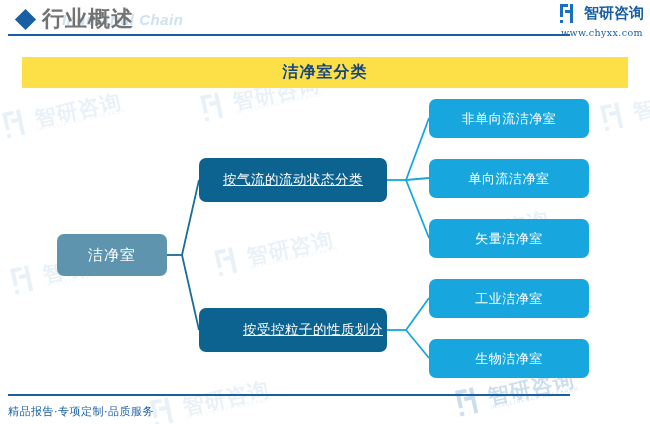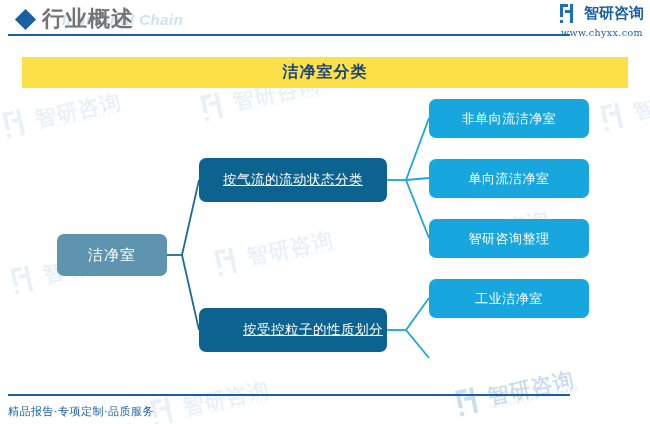--- a/index.html
+++ b/index.html
@@ -380,23 +380,26 @@
     <span>按受控粒子的性质划分</span>
   </div>
 
   <div class="node node-leaf node-leaf-0">
     <span>非单向流洁净室</span>
   </div>
   <div class="node node-leaf node-leaf-1">
     <span>单向流洁净室</span>
   </div>
   <div class="node node-leaf node-leaf-2">
-    <span>智研咨询整理</span>
+    <span>矢量洁净室</span>
   </div>
   <div class="node node-leaf node-leaf-3">
     <span>工业洁净室</span>
+  </div>
+  <div class="node node-leaf node-leaf-4">
+    <span>生物洁净室</span>
   </div>
 </div>
 
 <div class="footer">
   <span class="ftr-rule"></span>
   <span class="ftr-left">精品报告·专项定制·品质服务</span>
 </div>
 
 </body></html>

